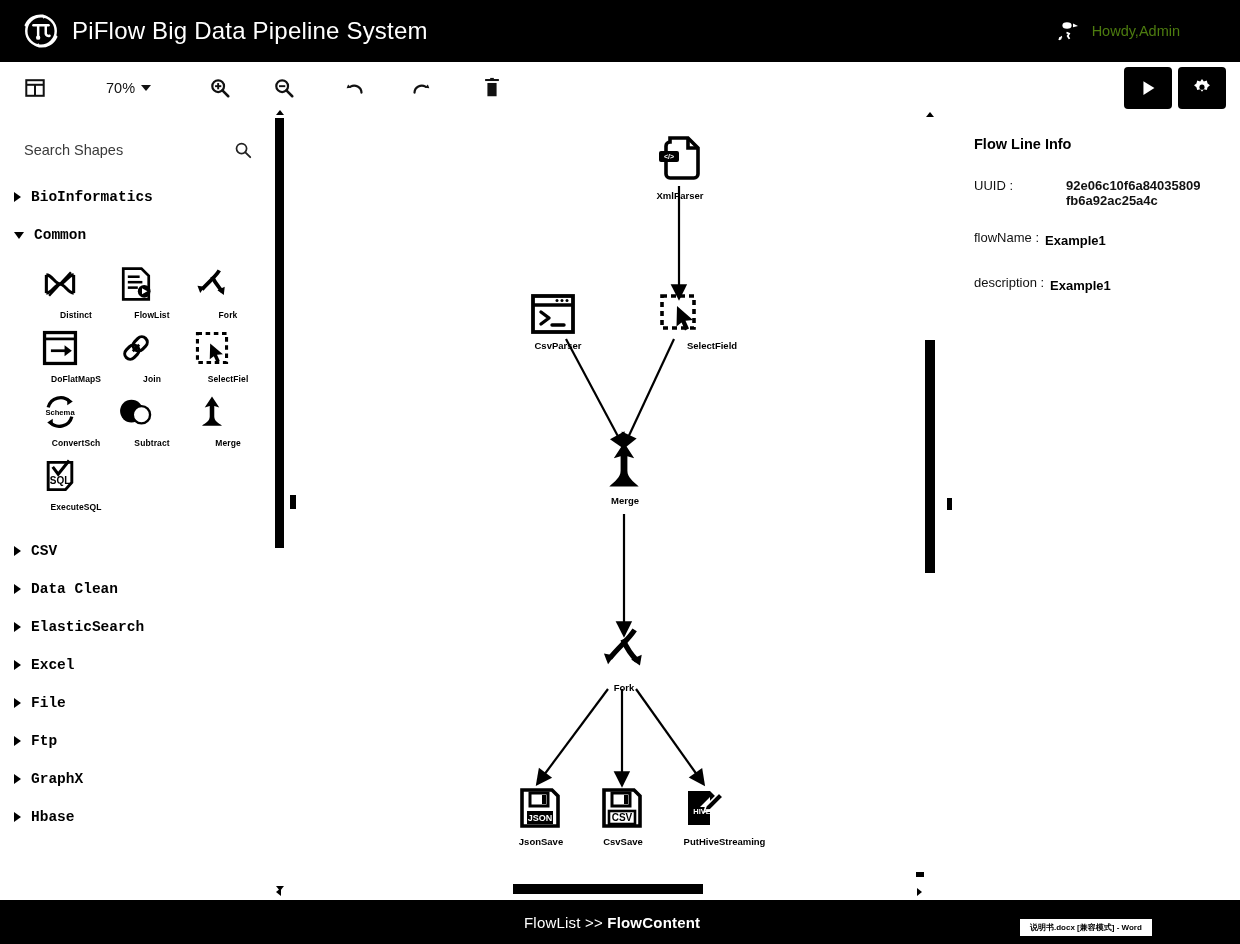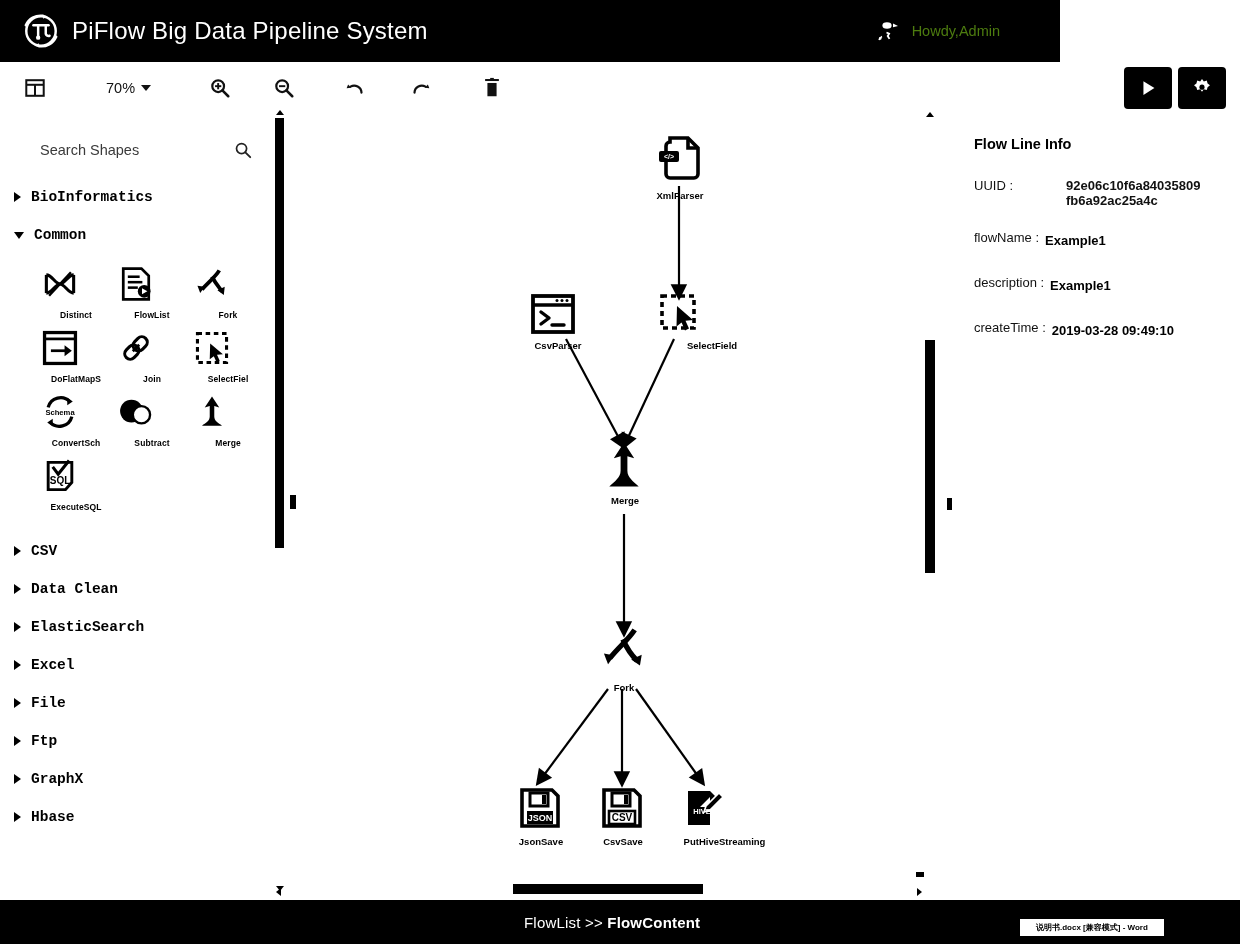--- a/index.html
+++ b/index.html
@@ -6,21 +6,21 @@
   html, body {
     width: 1240px; height: 944px;
     background: #ffffff;
     font-family: "Liberation Sans", sans-serif;
     overflow: hidden;
   }
   #app { position: relative; width: 1240px; height: 944px; background: #fff; }
 
   
   .topbar {
-    position: absolute; left: 0; top: 0; width: 1060px; height: 62px;
+    position: absolute; left: 0; top: 0; width: 1240px; height: 62px;
     background: #000; color: #fff;
     display: flex; align-items: center;
   }
   .brand { display: flex; align-items: center; padding-left: 22px; }
   .brand-logo { width: 38px; height: 38px; flex: 0 0 38px; }
   .brand-title {
     font-size: 24px; letter-spacing: .2px; margin-left: 12px;
     color: #fff; white-space: nowrap; font-weight: 400;
   }
   .topbar-right {
@@ -61,21 +61,21 @@
   }
   .tb-btn-black svg { width: 22px; height: 22px; fill: #fff; }
 
   
   .left-panel {
     position: absolute; left: 0; top: 114px; width: 272px; height: 782px;
     background: #fff; overflow: hidden;
   }
   .search-row {
     display: flex; align-items: center; height: 56px;
-    padding: 0 20px 0 40px; margin-top: 8px;
+    padding: 0 20px 0 24px; margin-top: 8px;
   }
   .search-input {
     border: none; outline: none; font-size: 14.5px; color: #222;
     background: transparent; flex: 1; font-family: "Liberation Sans", sans-serif;
   }
   .search-input::placeholder { color: #3a3a3a; }
   .search-icon { width: 18px; height: 18px; flex: 0 0 18px; }
 
   .cat {
     display: flex; align-items: center; gap: 10px;
@@ -202,21 +202,21 @@
     position: absolute; left: 0; top: 900px; width: 1240px; height: 44px;
     background: #000; display: flex; align-items: center;
   }
   .status-text {
     margin-left: 524px; font-size: 15px; color: #fff; letter-spacing: .2px;
   }
   .status-text b { font-weight: bold; }
   .taskbar-item {
     position: absolute; left: 1020px; top: 919px;
     background: #fff; color: #000; font-size: 8px; font-weight: bold;
-    padding: 3px 16px; white-space: nowrap;
+    padding: 3px 10px; white-space: nowrap;
   }
 </style>
 </head>
 <body>
 
 <div id="app">
 
   <div class="topbar">
     <div class="brand">
       <span class="brand-logo">
@@ -607,24 +607,20 @@
     <div class="rp-row">
       <span class="rp-key">flowName :</span>
       <span class="rp-val">Example1</span>
     </div>
 
     <div class="rp-row">
       <span class="rp-key">description :</span>
       <span class="rp-val">Example1</span>
     </div>
 
-    <div class="rp-row">
-      <span class="rp-key">createTime :</span>
-      <span class="rp-val">2019-03-28 09:49:10</span>
-    </div>
   </div>
 
   <div class="statusbar">
     <div class="status-text">
       <span>FlowList &gt;&gt; </span><b>FlowContent</b>
     </div>
   </div>
   <div class="taskbar-item">说明书.docx [兼容模式] - Word</div>
 
 </div>

